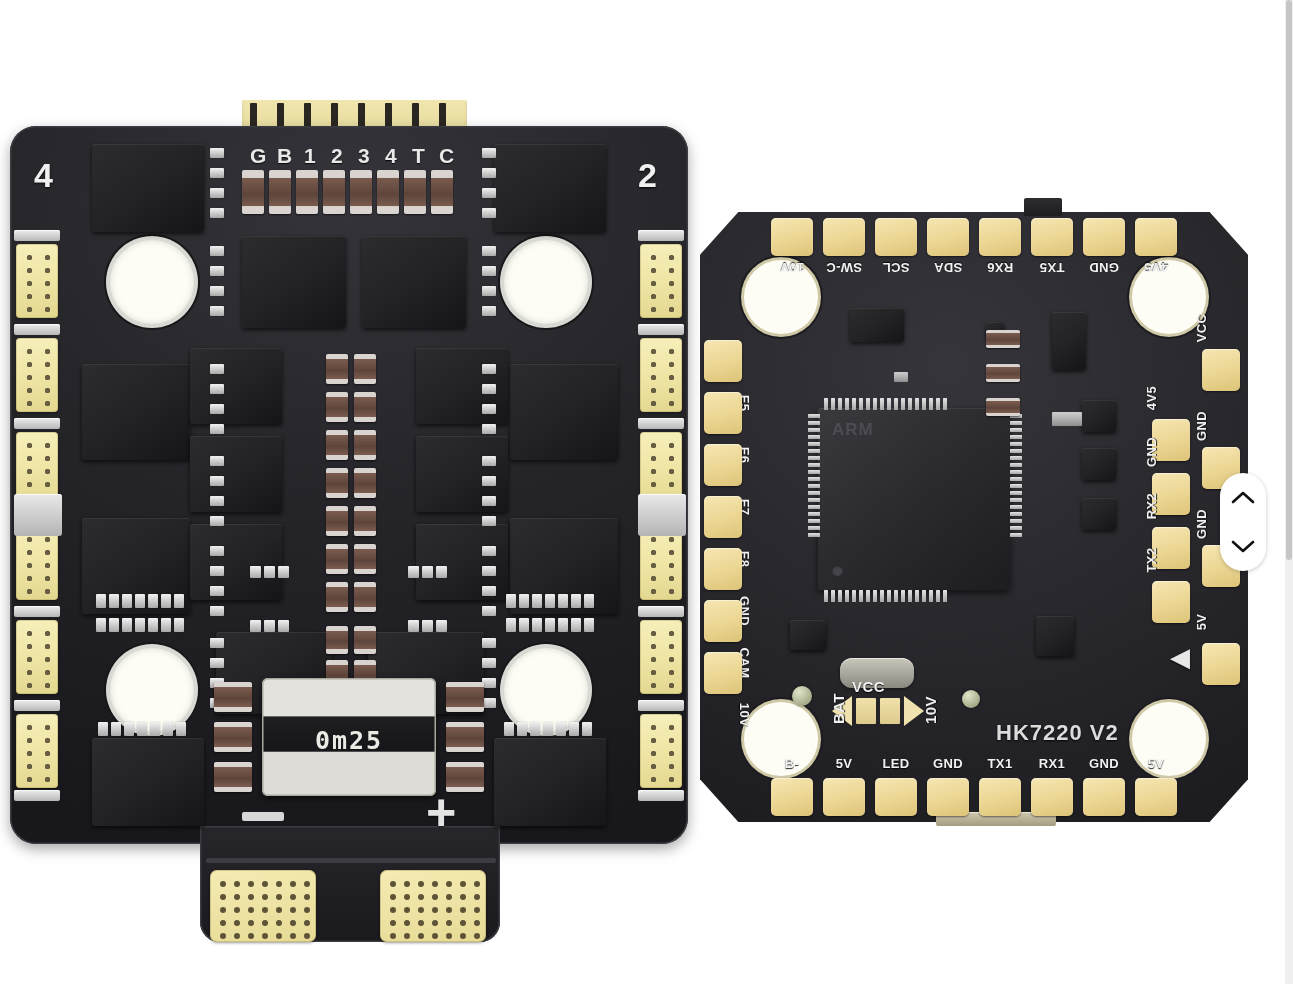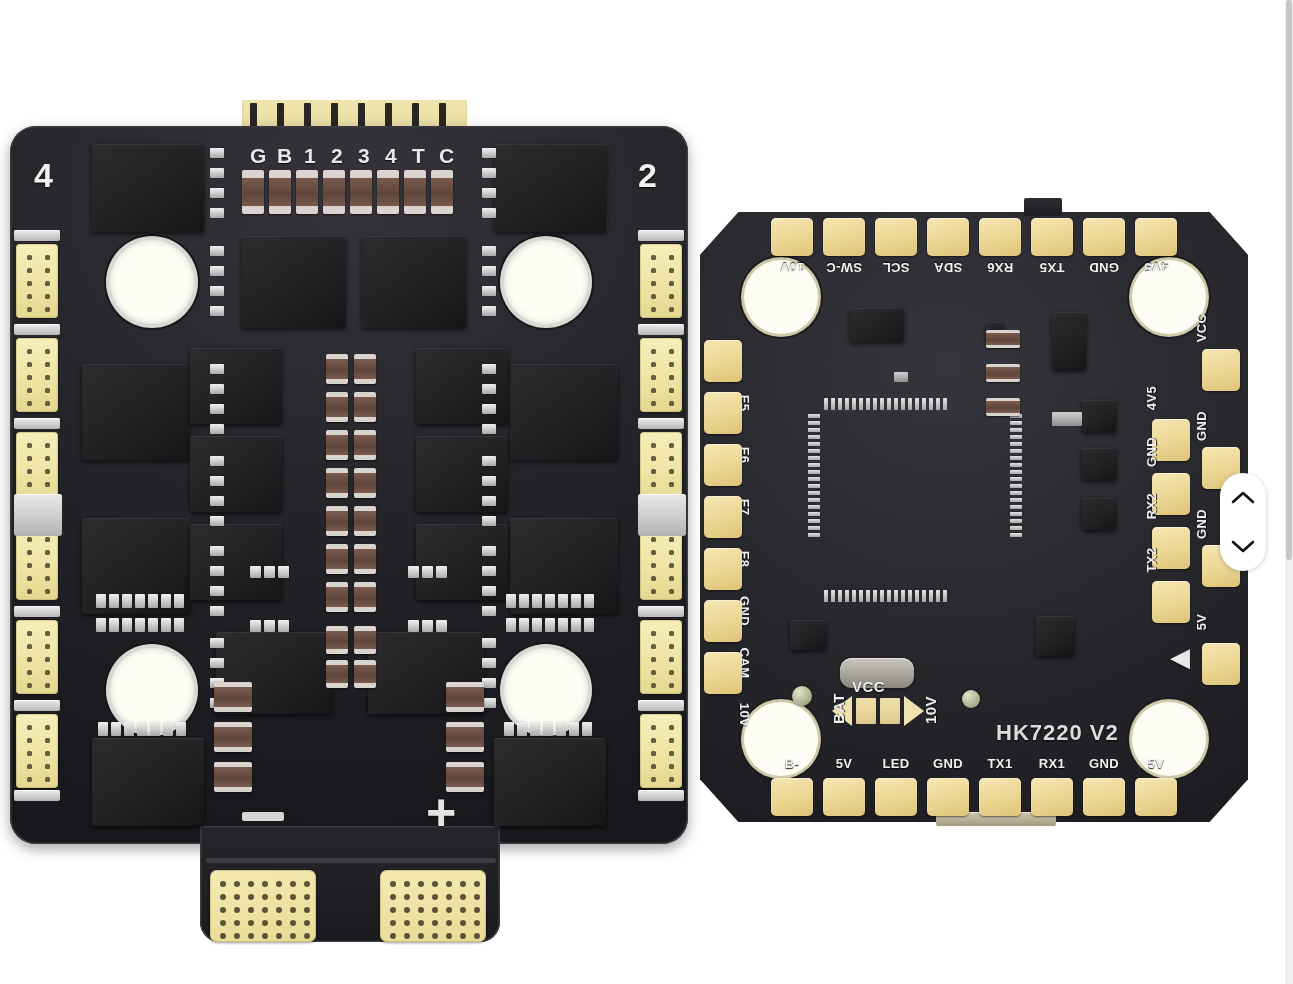--- a/index.html
+++ b/index.html
@@ -661,20 +661,23 @@
 
     <div id="escBulkCaps">
         <div class="cap-brown" style="left:204px; top:556px; width:38px; height:30px;"></div>
         <div class="cap-brown" style="left:436px; top:556px; width:38px; height:30px;"></div>
         <div class="cap-brown" style="left:204px; top:596px; width:38px; height:30px;"></div>
         <div class="cap-brown" style="left:436px; top:596px; width:38px; height:30px;"></div>
         <div class="cap-brown" style="left:204px; top:636px; width:38px; height:30px;"></div>
         <div class="cap-brown" style="left:436px; top:636px; width:38px; height:30px;"></div>
       </div>
 
+    <div class="inductor" style="left:252px; top:552px; width:174px; height:118px;">
+      <span>0m25</span>
+    </div>
 
     <div class="polarity" style="left:232px; top:686px; width:42px; height:9px; background:#d6d6d6; border-radius:2px;"></div>
     <div class="polarity" style="left:416px; top:660px; font-size:52px; line-height:52px;">+</div>
 
     <div class="bat-pad" style="left:200px; top:744px;" id="batPadNeg">
         <i style="left:10px; top:11px;"></i>
         <i style="left:24px; top:11px;"></i>
         <i style="left:38px; top:11px;"></i>
         <i style="left:52px; top:11px;"></i>
         <i style="left:66px; top:11px;"></i>
@@ -825,20 +828,24 @@
         <div class="fc-pad" style="left:502px; top:137px; width:38px; height:42px;"></div>
         <div class="fc-lbl rot90" style="left:494px; top:137px; width:42px; text-align:center;">VCC</div>
         <div class="fc-pad" style="left:502px; top:235px; width:38px; height:42px;"></div>
         <div class="fc-lbl rot90" style="left:494px; top:235px; width:42px; text-align:center;">GND</div>
         <div class="fc-pad" style="left:502px; top:333px; width:38px; height:42px;"></div>
         <div class="fc-lbl rot90" style="left:494px; top:333px; width:42px; text-align:center;">GND</div>
         <div class="fc-pad" style="left:502px; top:431px; width:38px; height:42px;"></div>
         <div class="fc-lbl rot90" style="left:494px; top:431px; width:42px; text-align:center;">5V</div>
       </div>
 
+    <div class="mcu" style="left:118px; top:196px; width:192px; height:182px;">
+      <div class="mcu-mark">ARM</div>
+      <div class="mcu-dot" style="left:14px; bottom:14px;"></div>
+    </div>
     <div class="pinrow" style="left:124px; top:186px;" id="mcuPinsTop">
         <i style="width:4px; height:12px;"></i>
         <i style="width:4px; height:12px;"></i>
         <i style="width:4px; height:12px;"></i>
         <i style="width:4px; height:12px;"></i>
         <i style="width:4px; height:12px;"></i>
         <i style="width:4px; height:12px;"></i>
         <i style="width:4px; height:12px;"></i>
         <i style="width:4px; height:12px;"></i>
         <i style="width:4px; height:12px;"></i>

